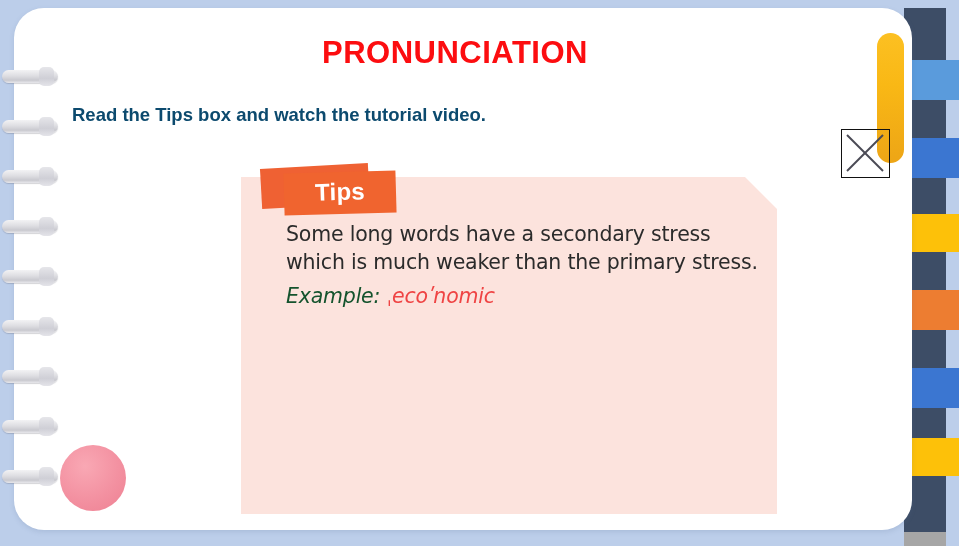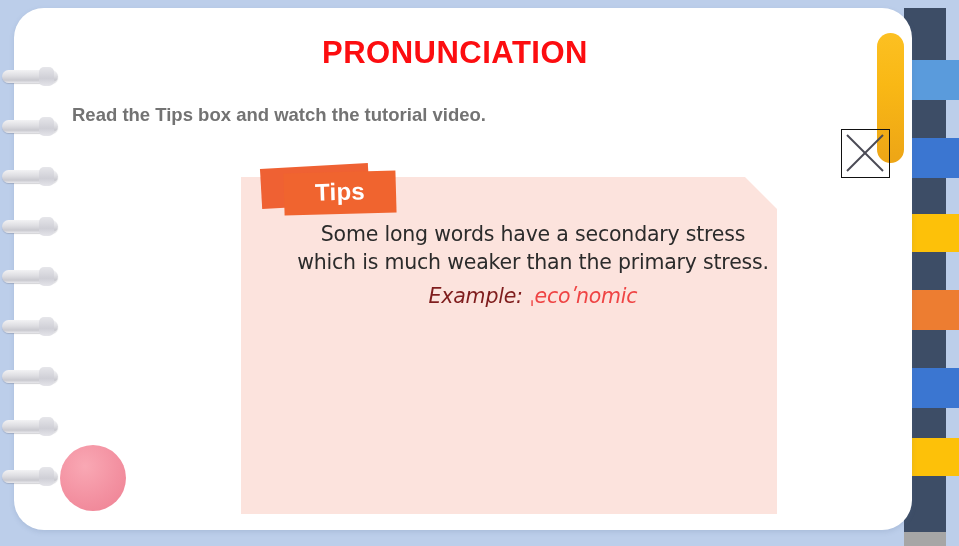--- a/index.html
+++ b/index.html
@@ -97,21 +97,21 @@
     font-weight: bold;
     color: #fc0d10;
     letter-spacing: 0.5px;
   }
   .subtitle {
     position: absolute;
     top: 96px;
     left: 58px;
     font-size: 18.5px;
     font-weight: bold;
-    color: #737373;
+    color: #0c4a6e;
   }
 
   
   .tips-card {
     position: absolute;
     top: 169px;
     left: 227px;
     width: 536px;
     height: 337px;
     background: #fce3dd;
@@ -150,38 +150,37 @@
     font-size: 24px;
     font-weight: bold;
     color: #ffffff;
     letter-spacing: 0.3px;
     transform: translateY(-1px);
   }
 
   .tips-body {
     position: absolute;
     top: 212px;
-    left: 280px;
+    left: 272px;
     width: 478px;
     color: #2b2b2b;
-    text-align: center;
   }
   .tips-body p {
     margin: 0 0 6px 0;
     font-size: 20.5px;
     line-height: 28px;
     font-family: "DejaVu Sans", sans-serif;
     letter-spacing: -0.2px;
   }
   .example-line {
     margin: 4px 0 10px 0 !important;
     font-style: italic;
   }
   .example-label {
-    color: #7f1d1d;
+    color: #14532d;
     font-style: italic;
   }
   .example-word {
     color: #ef4444;
     font-style: italic;
   }
 
   
   .pink-dot {
     position: absolute;

